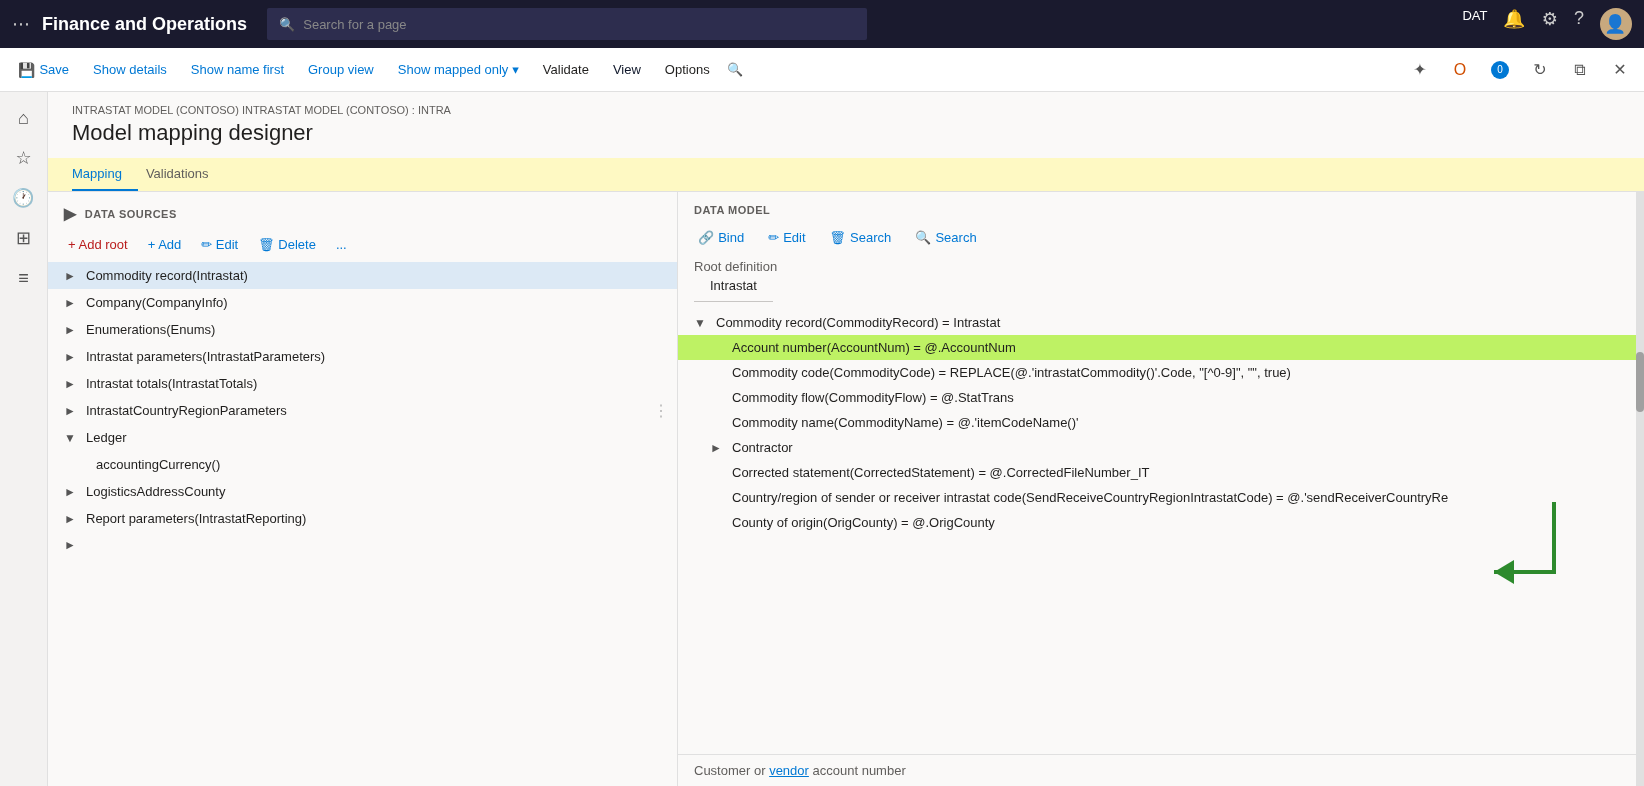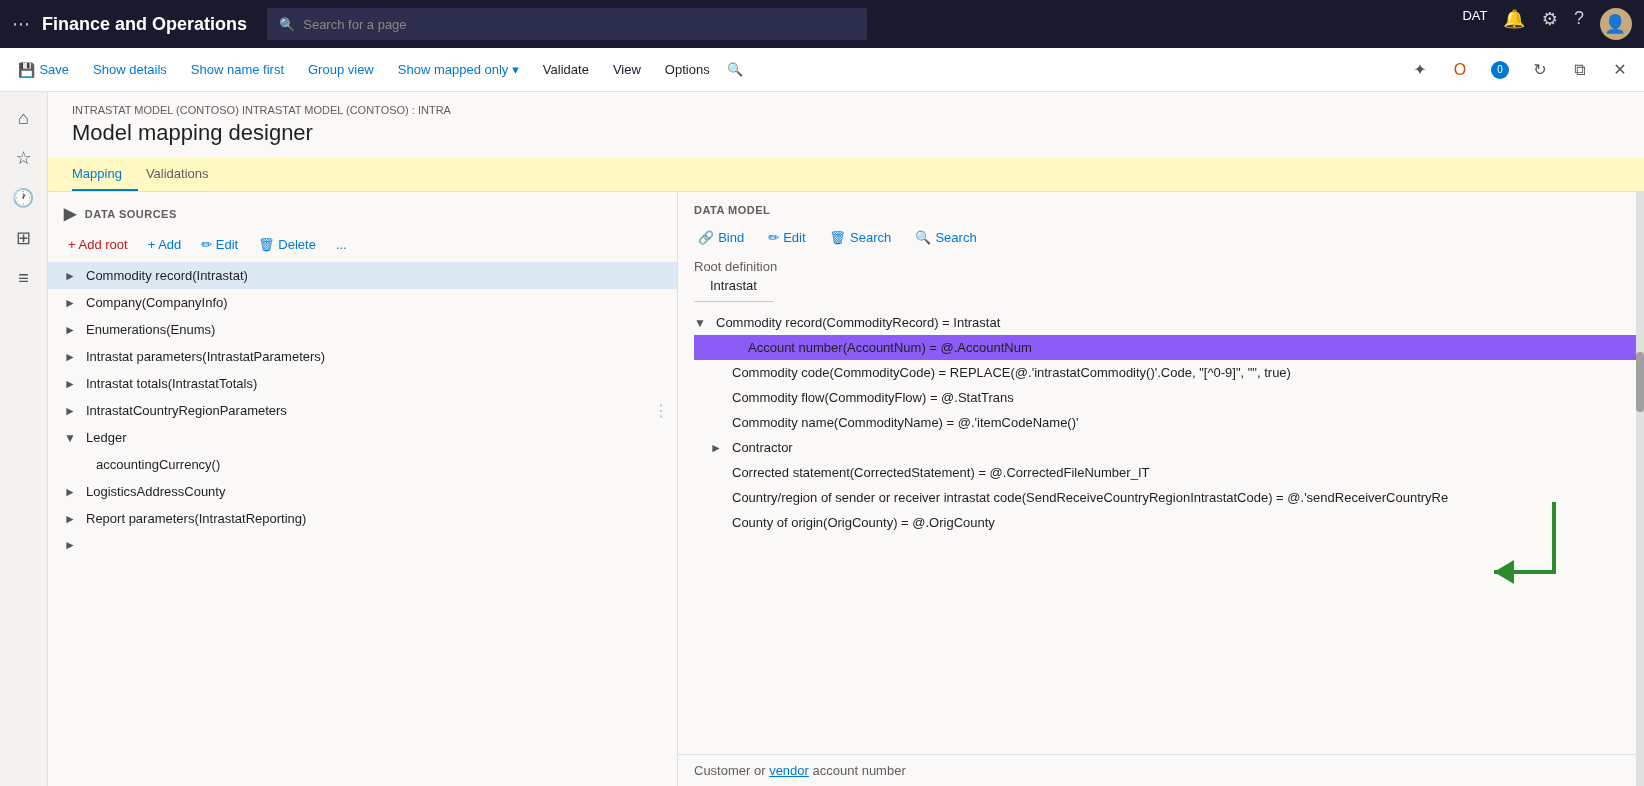--- a/index.html
+++ b/index.html
@@ -267,21 +267,21 @@
     }
     .dm-item {
       display: flex;
       align-items: center;
       padding: 5px 16px;
       font-size: 13px;
       color: #201f1e;
       gap: 6px;
       cursor: pointer;
     }
-    .dm-item.selected { background: #8b5cf6; margin-left: 16px; }
+    .dm-item.selected { background: #bef264; }
     .dm-item .expand-icon { font-size: 12px; color: #555; width: 16px; flex-shrink: 0; }
     .dm-item.level1 { padding-left: 32px; }
 
     
     .arrow-annotation {
       position: absolute;
       right: 80px;
       top: 190px;
       pointer-events: none;
     }

